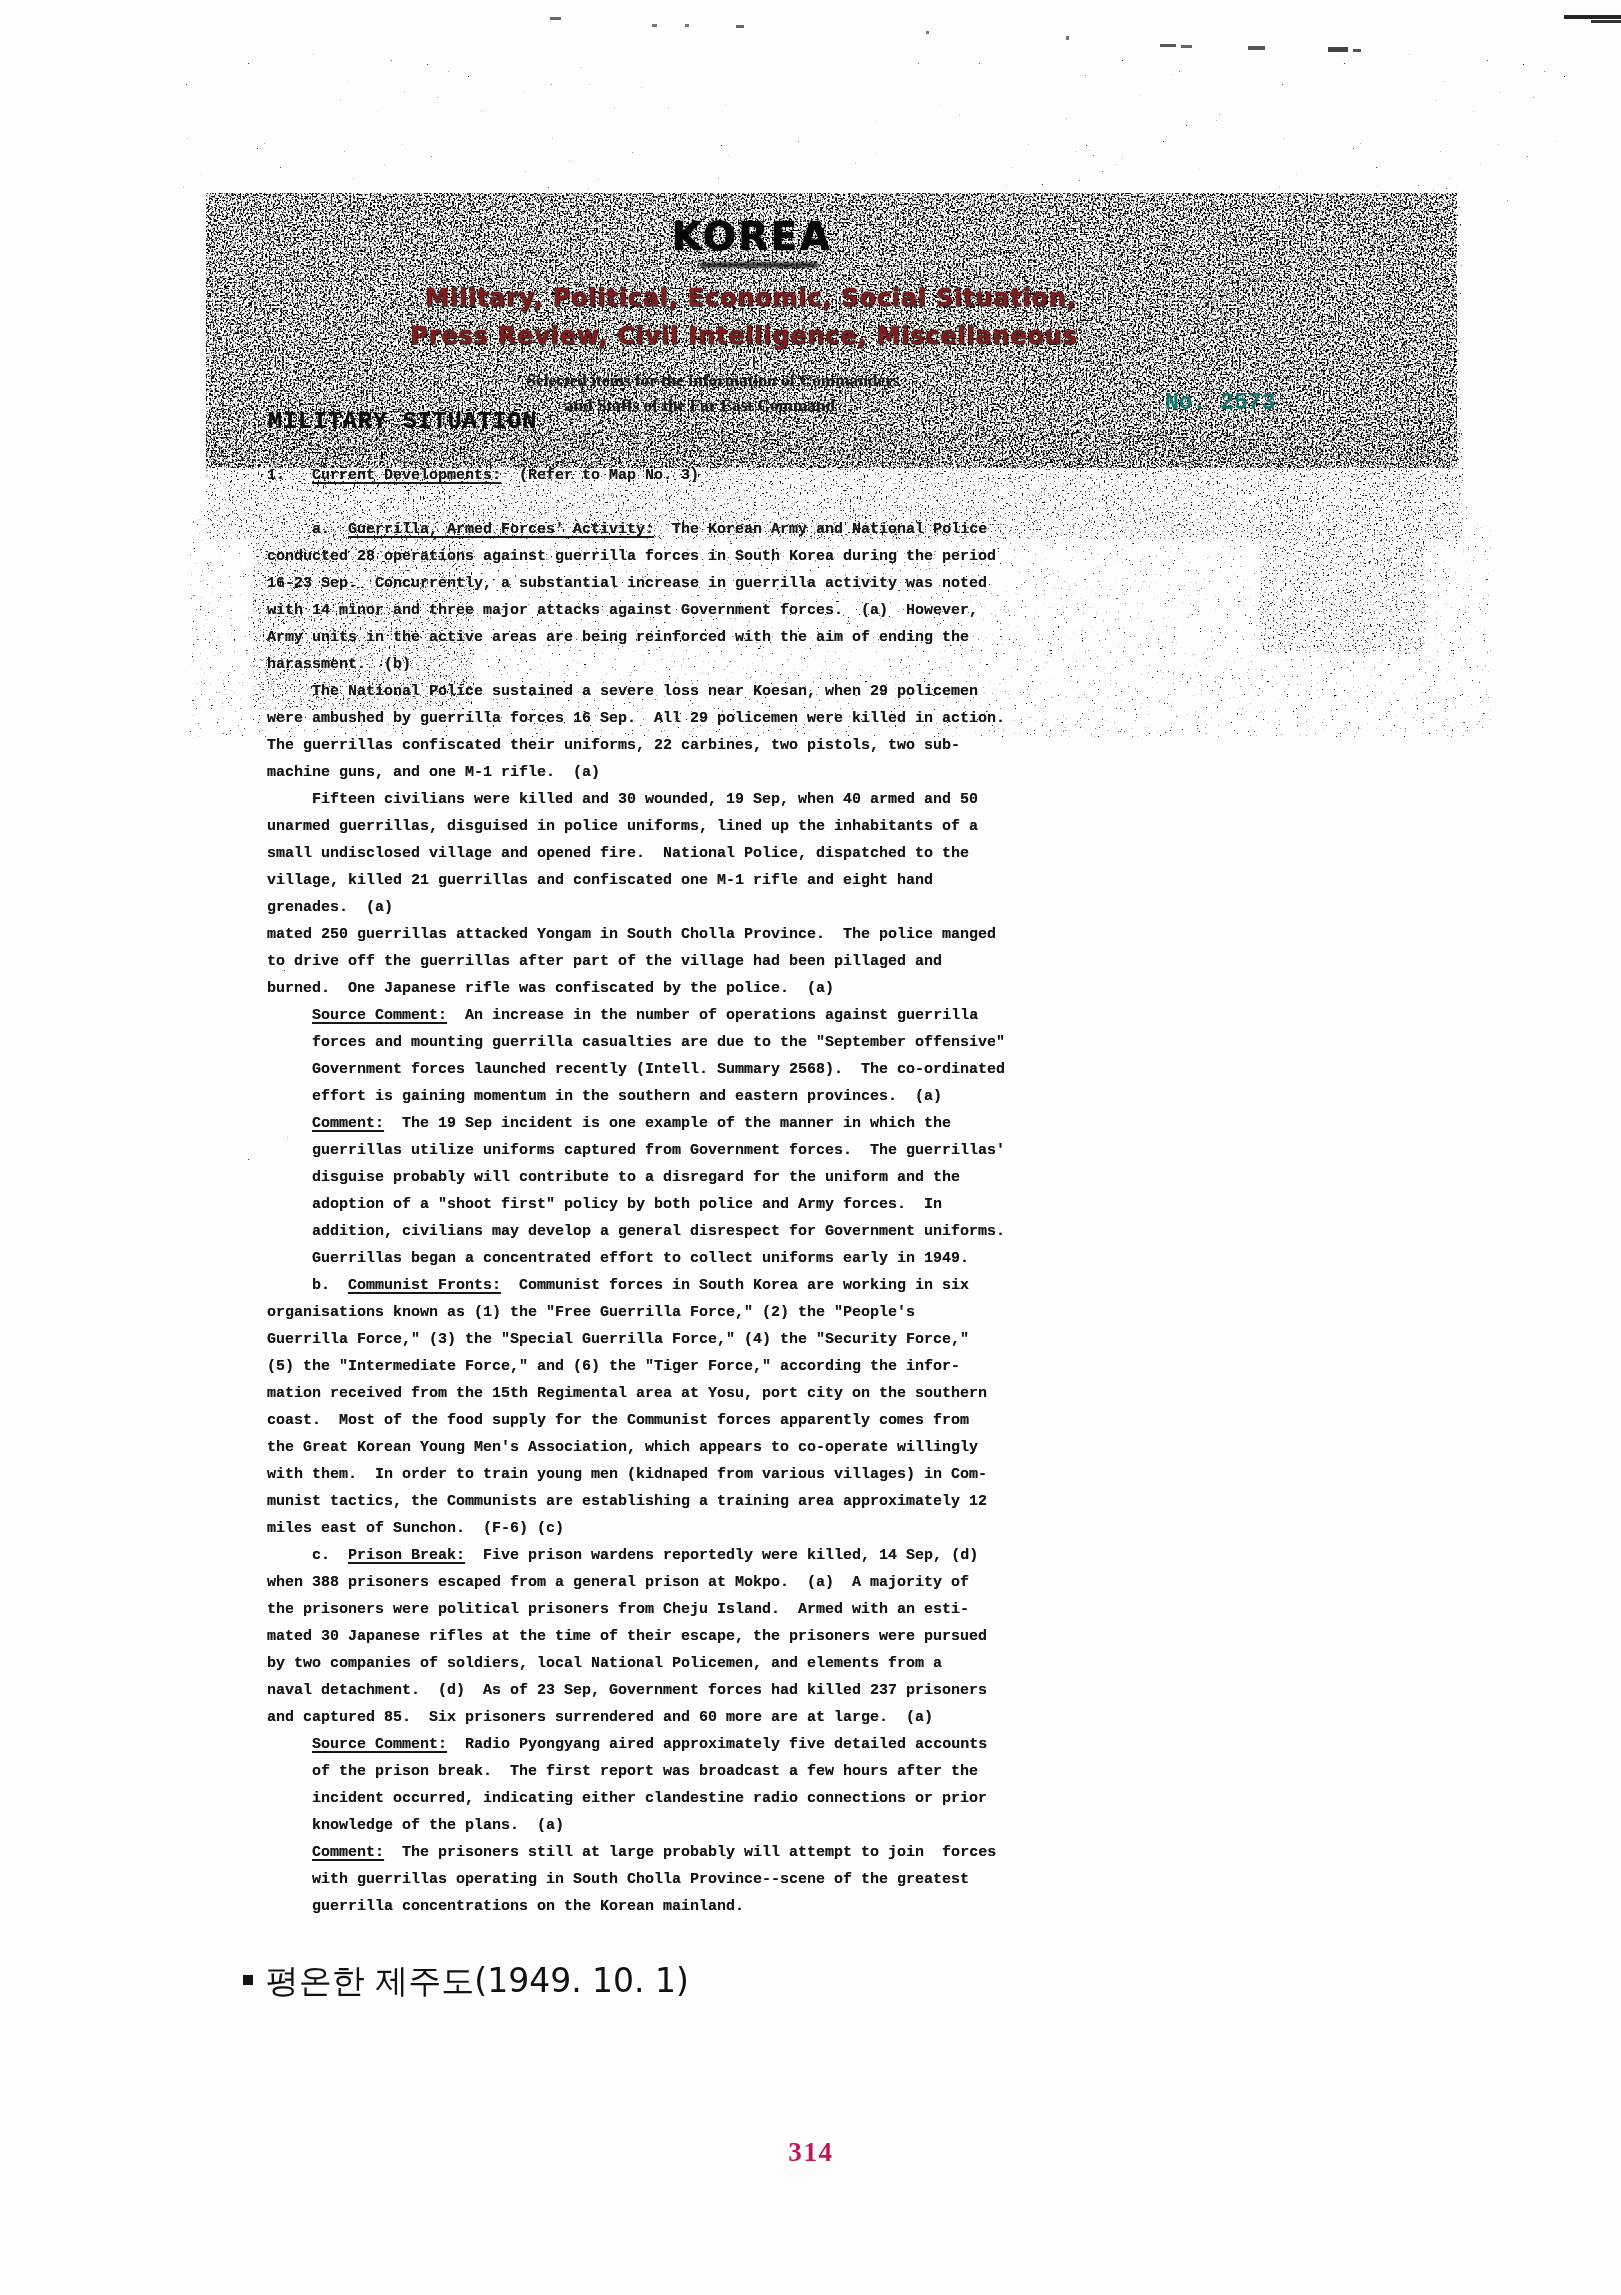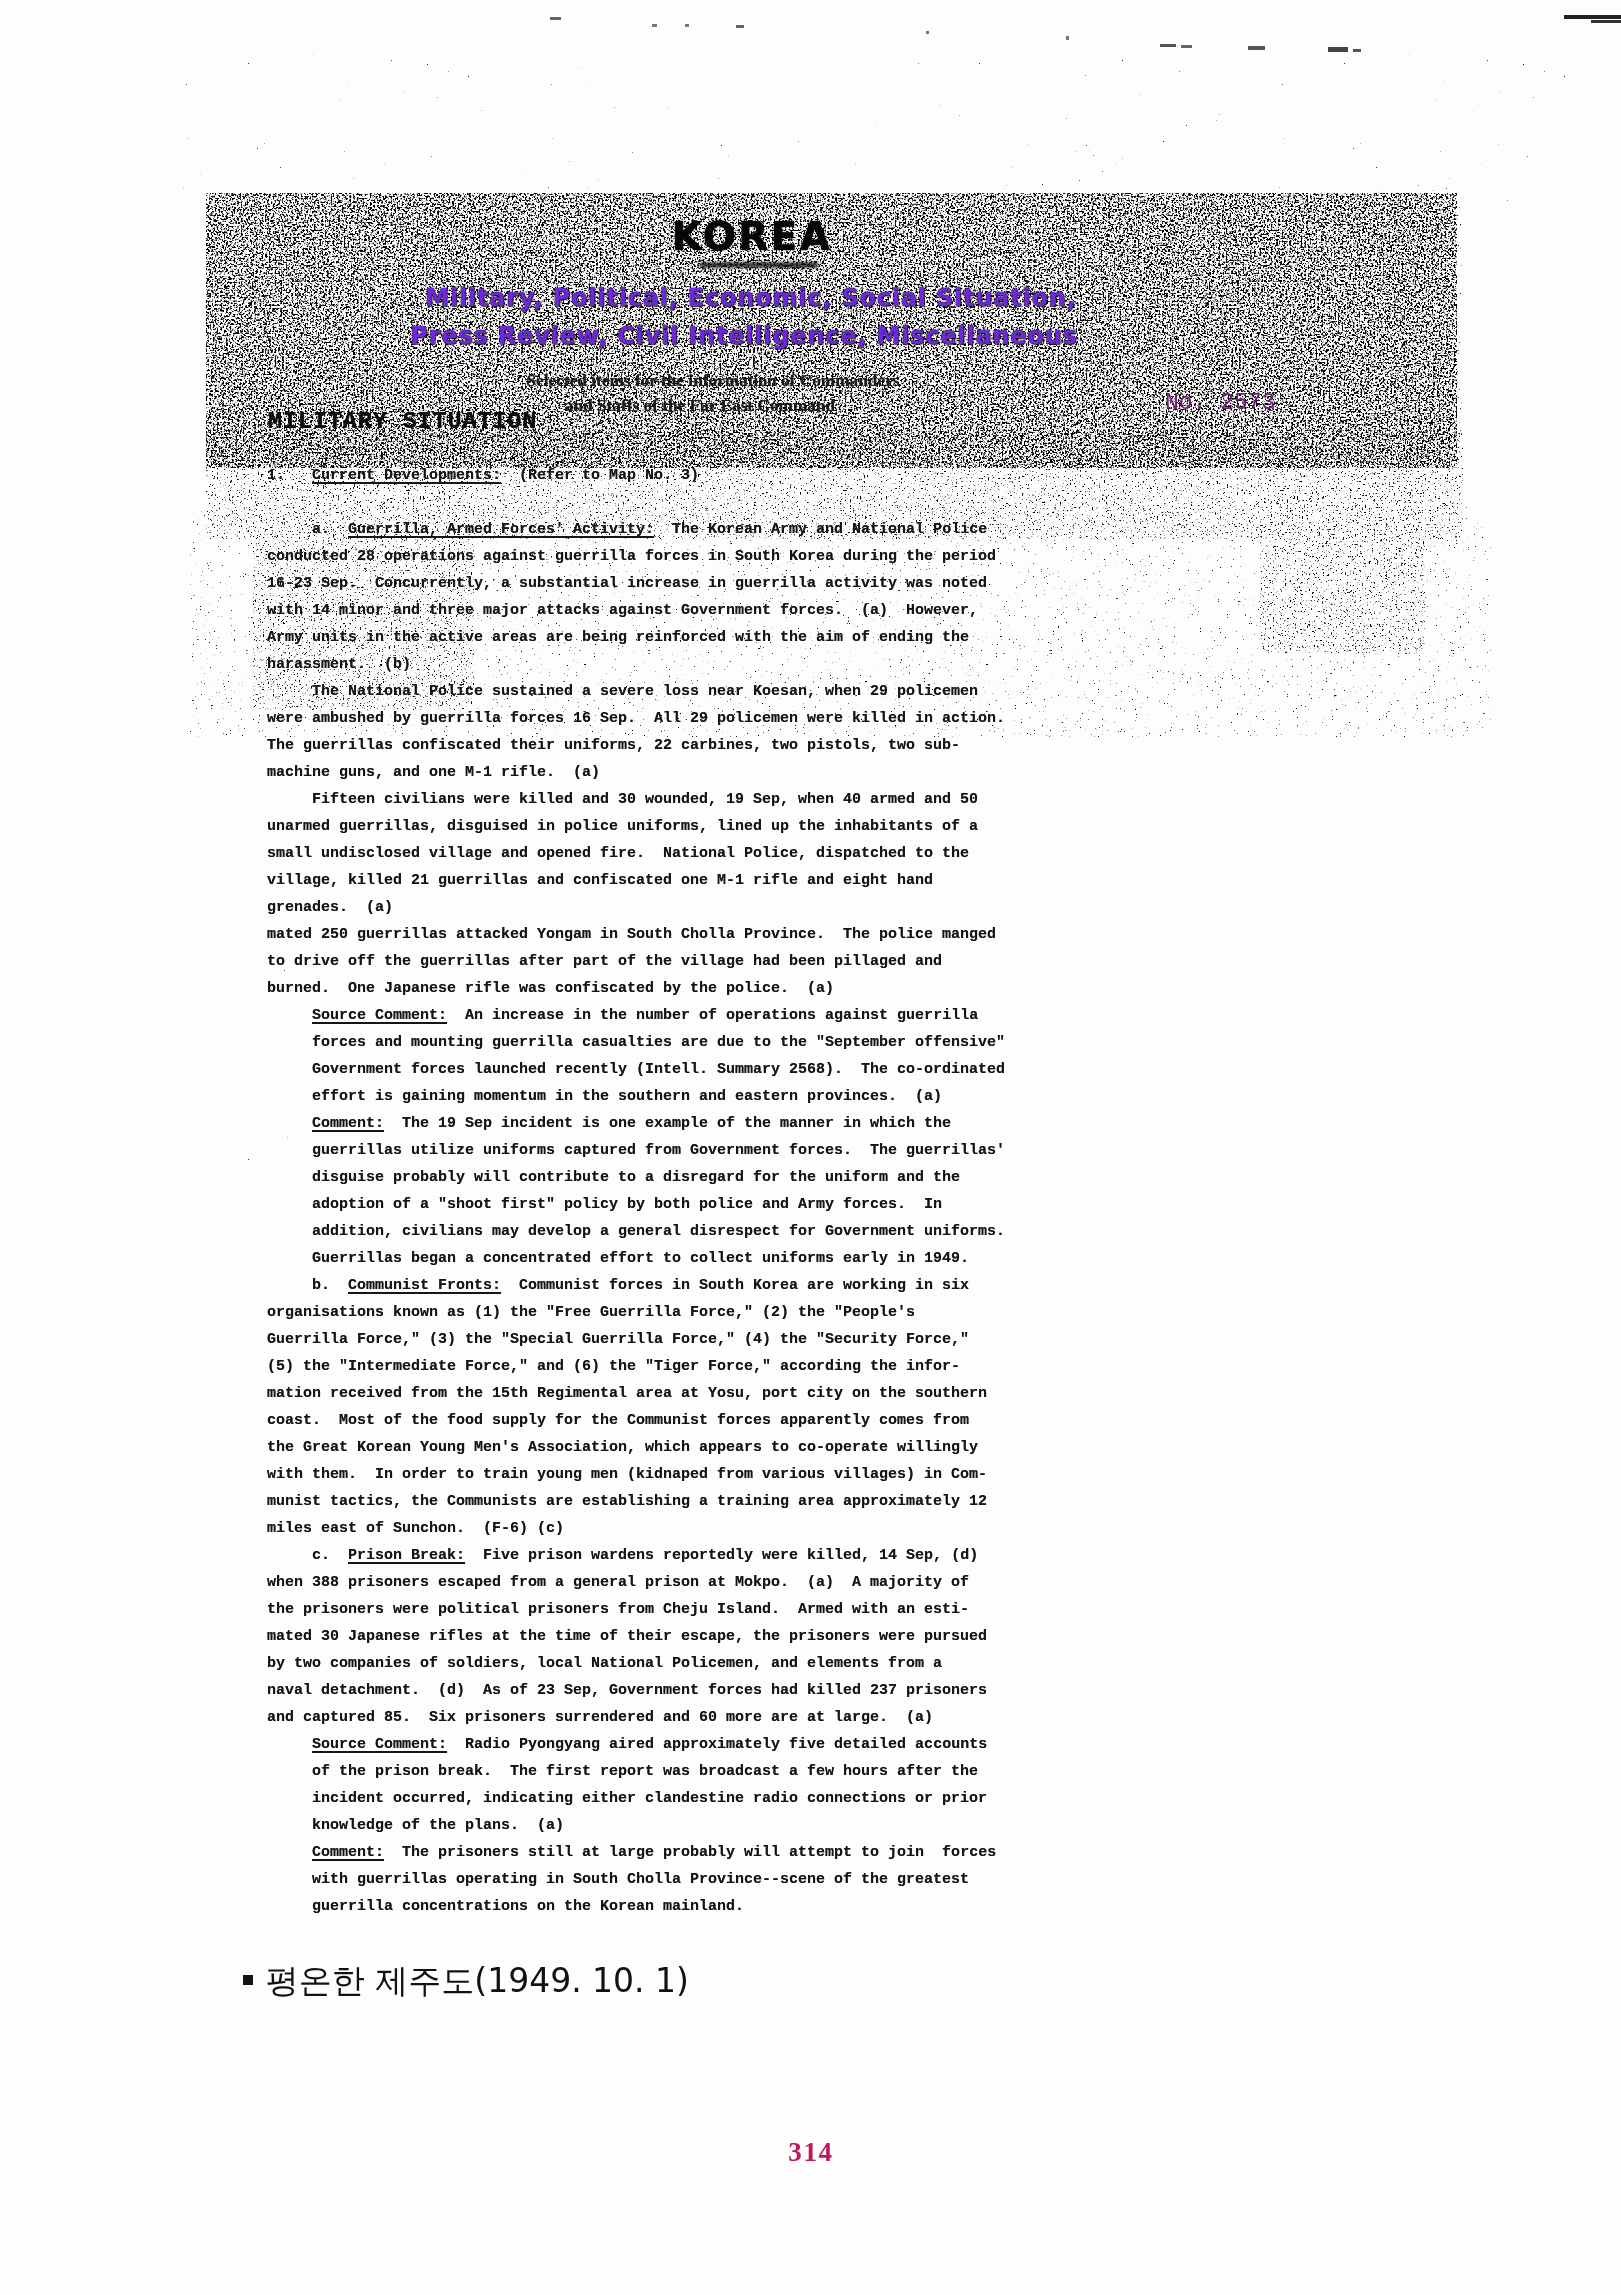--- a/index.html
+++ b/index.html
@@ -18,41 +18,41 @@
   .korea-title{
     top:214px;left:752px;
     font-family:"DejaVu Sans","Liberation Sans",sans-serif;
     font-size:39px;font-weight:800;letter-spacing:2.4px;color:#060606;
     text-shadow:0 0 0.8px #000,0 0 1.6px rgba(0,0,0,.85);
   }
   .smudge{top:262px;left:700px;width:118px;height:5.5px;background:#111;
     filter:blur(1.6px);opacity:.8;}
   .subtitle{
     font-family:"DejaVu Sans","Liberation Sans",sans-serif;
-    font-size:24px;font-weight:800;color:#6d28d9;
+    font-size:24px;font-weight:800;color:#7f1d1d;
     text-shadow:0 0 0.8px #000,0 0 2px rgba(0,0,0,.9),0.8px 0.8px 0.8px rgba(0,0,0,.6);
     letter-spacing:0.8px;
   }
   .subtitle1{top:284px;left:751px;}
   .subtitle2{top:322px;left:744px;}
   .dist{
     font-family:"Liberation Serif","DejaVu Serif",serif;
     font-size:17.3px;font-weight:600;color:#1c1c1c;
     text-shadow:0 0 0.8px rgba(0,0,0,.55);
   }
   .dist1{top:371px;left:713px;}
   .dist2{top:396px;left:700px;}
   .military-situation{
     top:408px;left:268px;
     font-size:23.6px;font-weight:bold;letter-spacing:0.8px;color:#0c0c0c;
     text-shadow:0 0 0.8px rgba(0,0,0,.8);white-space:nowrap;
   }
   .issue-no{
     top:390px;left:1165px;
-    font-size:23px;font-weight:normal;color:#701a75;white-space:nowrap;
+    font-size:23px;font-weight:bold;color:#0f766e;white-space:nowrap;
   }
 
   .doc-body{
     position:absolute;z-index:2;
     left:267px;top:462px;width:1099px;
     font-size:15px;line-height:27px;font-weight:bold;color:#151515;
   }
   .tline{white-space:pre;min-height:27px;text-shadow:0 0 0.3px rgba(0,0,0,.6);}
   .u{text-decoration:underline;text-decoration-thickness:2px;text-underline-offset:3.1px;}
 

